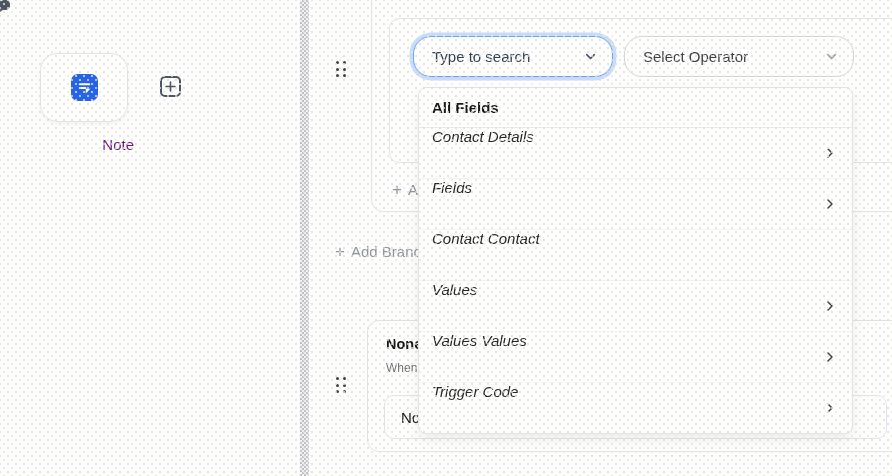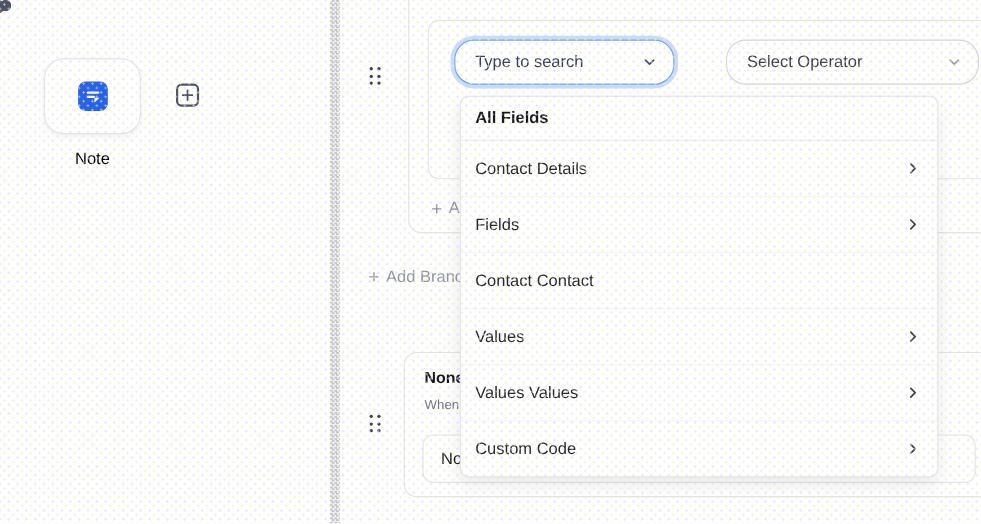--- a/index.html
+++ b/index.html
@@ -25,22 +25,22 @@
   .arrowhead { position:absolute; left:26; top:81; width:0; height:0; z-index:1;
     border-top:6px solid transparent; border-bottom:6px solid transparent; border-left:9px solid #5f6673; }
   .conn-dot { position:absolute; width:10px; height:10px; border-radius:50%; background:#4b5563; z-index:2; }
   .dot-l { left:33; top:82; } .dot-r { left:122; top:82; }
 
   .node { position:absolute; left:40px; top:53px; width:88px; height:69px; background:#ffffff;
     border:1px solid #e4e4e7; border-radius:18px; box-shadow:0 2px 6px rgba(0,0,0,.05);
     display:flex; align-items:center; justify-content:center; z-index:1; }
   .node-icon { width:27px; height:27px; background:#2563eb; border-radius:7px;
     display:flex; align-items:center; justify-content:center; }
-  .node-label { position:absolute; left:34px; top:136px; width:100px; text-align:center;
-    font-size:15px; font-weight:500; color:#000000; z-index:1; }
+  .node-label { position:absolute; left:34px; top:136px; width:100px; text-align:right;
+    font-size:15px; font-weight:500; color:#701a75; z-index:1; }
 
   .add-node-btn { position:absolute; left:160px; top:76px; width:21px; height:21px; background:#fdfdfd;
     border:2px solid #4b5563; border-radius:5px; display:flex; align-items:center; justify-content:center; z-index:1; cursor:pointer; }
 
   
   .v-strip { position:absolute; left:300px; top:0; width:9px; height:476px; z-index:3;
     background:repeating-conic-gradient(#bfc3c9 0% 25%, #f2f2f2 0% 50%) 0 0/4px 4px; }
 
   
   .outer-card { position:absolute; left:371px; top:-16px; width:560px; height:228px; background:#ffffff;
@@ -51,21 +51,21 @@
   .grip { position:absolute; display:grid; grid-template-columns:repeat(2,3px); grid-auto-rows:3px;
     gap:3.5px 4px; z-index:2; cursor:grab; }
   .grip span { width:3px; height:3px; border-radius:50%; background:#3f3f46; }
   .grip-1 { left:336px; top:61px; } .grip-2 { left:336px; top:377px; }
 
   .select { position:absolute; height:41px; background:#ffffff; border-radius:18px;
     display:flex; align-items:center; justify-content:space-between; padding:0 14px 0 18px;
     font-size:15px; color:#334155; z-index:5; cursor:pointer; }
   .select-field { left:413px; top:36px; width:200px; border:1.6px solid #6fa3f7;
     box-shadow:0 0 0 3.5px #c7dbfc; }
-  .select-operator { left:624px; top:36px; width:230px; border:1px solid #d4d4d8; color:#3f3f46;margin-left:36px; }
+  .select-operator { left:624px; top:36px; width:230px; border:1px solid #d4d4d8; color:#3f3f46; }
 
   .ghost-link { position:absolute; display:flex; align-items:center; gap:6px;
     font-size:15px; color:#8e959e; z-index:3; cursor:pointer; white-space:nowrap; }
   .add-filter { left:392px; top:181px; }
   .add-branch { left:335px; top:243px; }
   .ghost-plus { font-size:17px; font-weight:300; line-height:1; }
 
   
   .none-card { position:absolute; left:367px; top:320px; width:564px; height:132px; background:#ffffff;
     border:1px solid #e4e4e7; border-radius:12px; z-index:2; }
@@ -74,22 +74,22 @@
   .none-select { position:absolute; left:16px; top:74px; width:503px; height:44px; background:#ffffff;
     border:1px solid #e4e4e7; border-radius:10px; display:flex; align-items:center; padding-left:16px;
     font-size:15px; color:#18181b; cursor:pointer; }
 
   
   .menu { position:absolute; left:418px; top:87px; width:435px; height:347px; background:#ffffff;
     border:1px solid #e4e4e7; border-radius:8px; box-shadow:0 6px 16px rgba(0,0,0,.08);
     z-index:10; display:flex; flex-direction:column; overflow:hidden; }
   .menu-header { flex:0 0 40px; display:flex; align-items:center; padding:0 13px;
     font-size:15px; font-weight:700; color:#18181b; border-bottom:1px solid #ebebef; }
-  .menu-item { flex:1 1 0; display:flex; align-items:center; justify-content:space-between;
-    padding:0 14px 0 13px; font-size:15px; color:#27272a; cursor:pointer; }
+  .menu-item { flex:1 1 0; display:flex; justify-content:space-between;
+    padding:0 14px 0 13px; font-size:15px; color:#27272a; cursor:pointer;font-style:italic; }
   .menu-item + .menu-item { border-top:1px solid #f3f4f6; }
   .menu-item .chev { display:flex; align-items:center; }
 </style>
 </head>
 <body>
 
 <div class="screen">
 
   <div class="edge edge-in"></div>
   <div class="arrowhead"></div>
@@ -211,21 +211,21 @@
     </div>
         <div class="menu-item">
       <span>Values Values</span>
       <span class="chev">
         <svg width="16" height="16" viewBox="0 0 16 16" fill="none">
           <path d="M6 4l4 4-4 4" stroke="#3f3f46" stroke-width="1.5" stroke-linecap="round" stroke-linejoin="round"></path>
         </svg>
       </span>
     </div>
         <div class="menu-item">
-      <span>Custom Code</span>
+      <span>Trigger Code</span>
       <span class="chev">
         <svg width="16" height="16" viewBox="0 0 16 16" fill="none">
           <path d="M6 4l4 4-4 4" stroke="#3f3f46" stroke-width="1.5" stroke-linecap="round" stroke-linejoin="round"></path>
         </svg>
       </span>
     </div>
       </div>
   </div>
 
   <div class="dither"></div>

